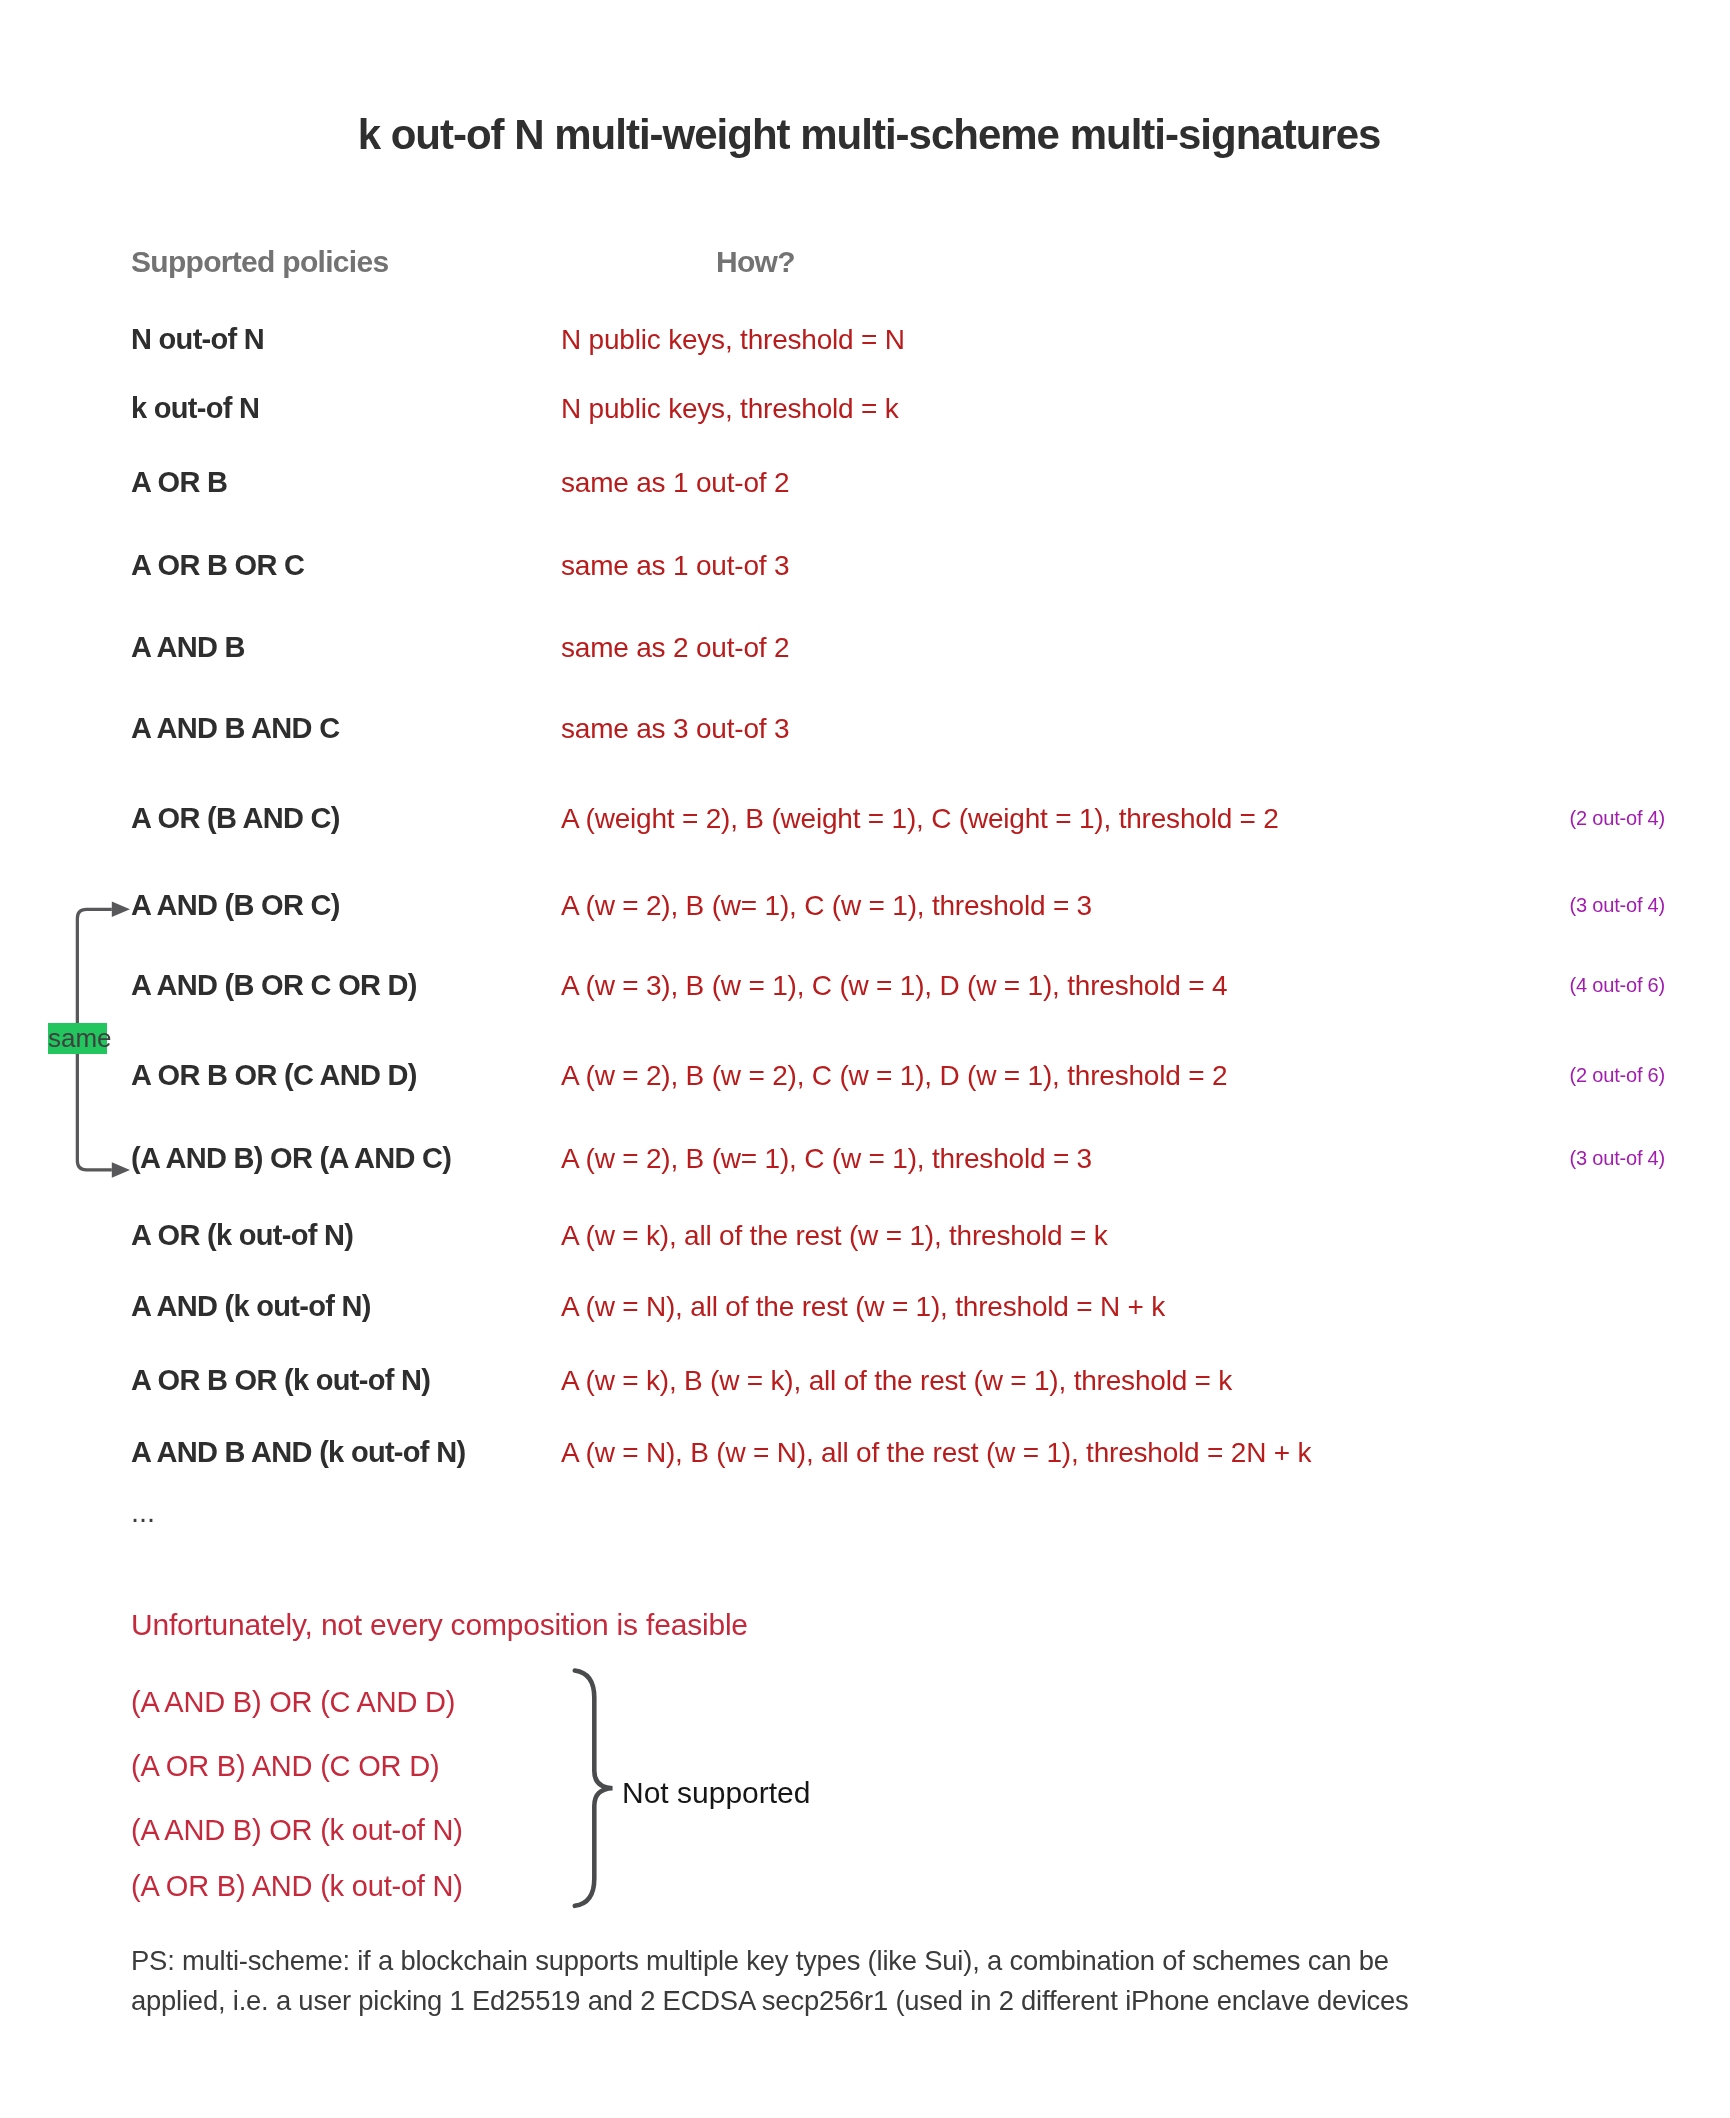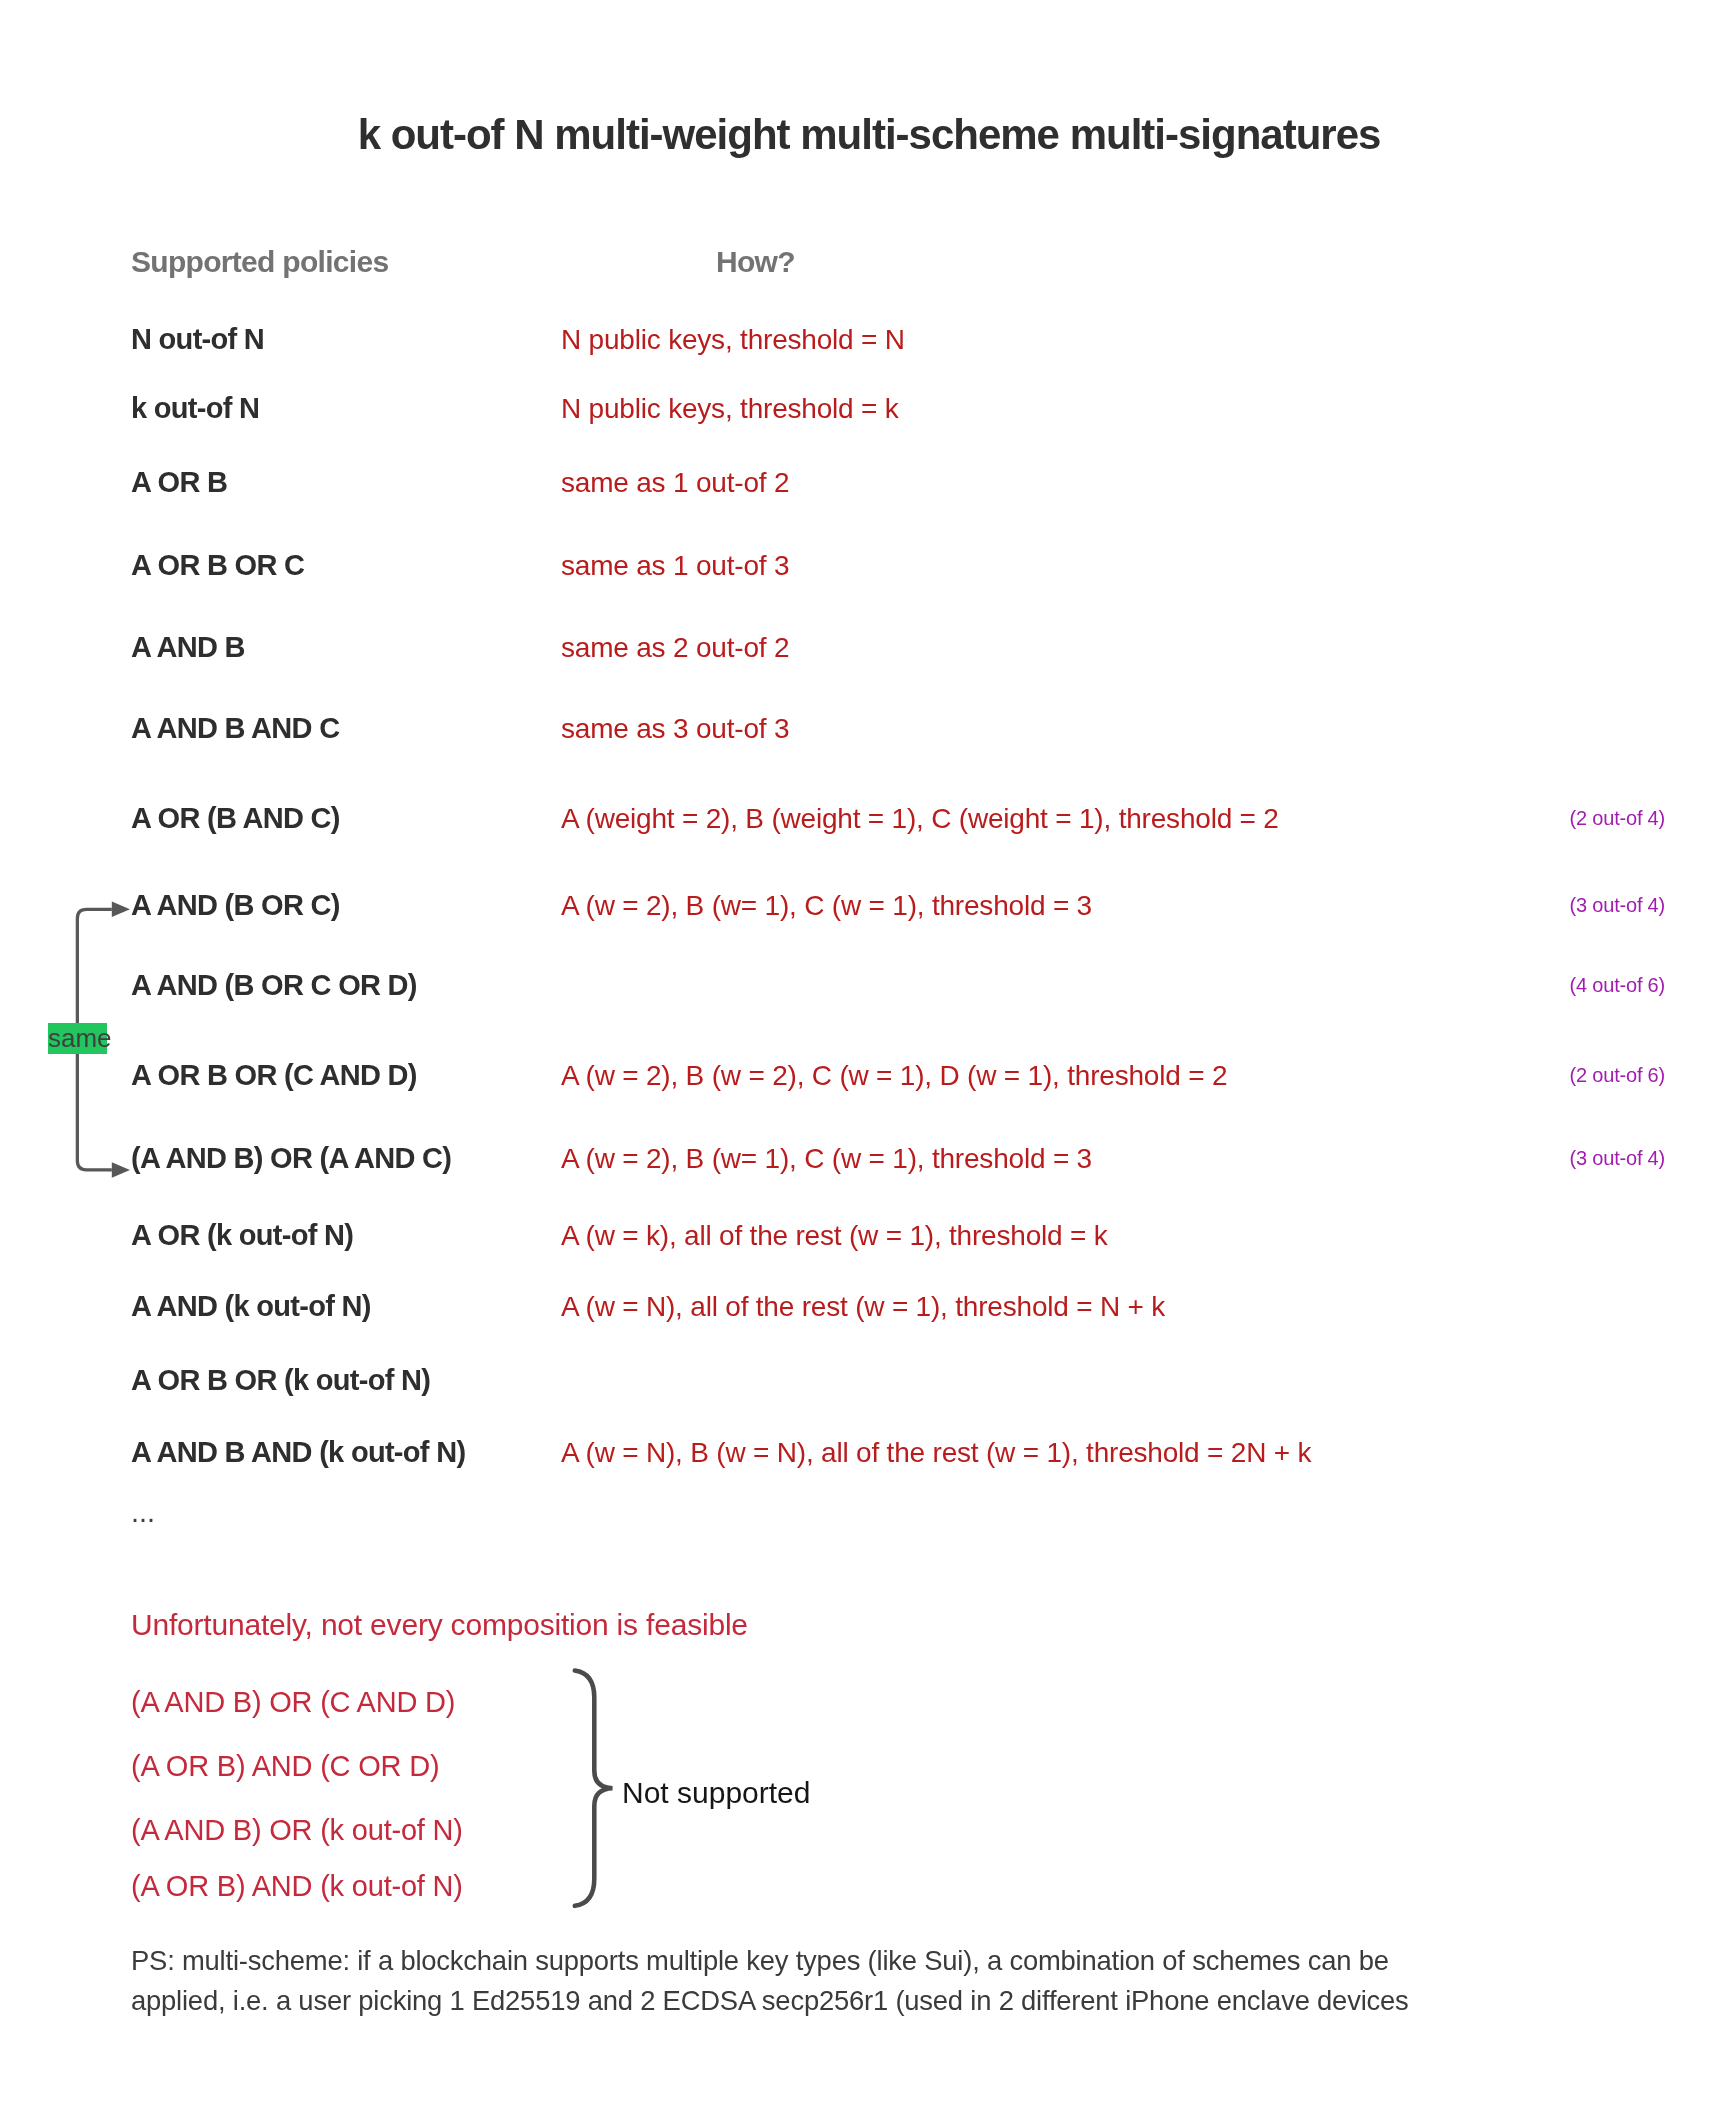--- a/index.html
+++ b/index.html
@@ -98,20 +98,21 @@
         <span class="how">A (weight = 2), B (weight = 1), C (weight = 1), threshold = 2</span>
         <span class="note">(2 out-of 4)</span>
       </div>
     <div class="row" style="top:889px">
         <span class="policy">A AND (B OR C)</span>
         <span class="how">A (w = 2), B (w= 1), C (w = 1), threshold = 3</span>
         <span class="note">(3 out-of 4)</span>
       </div>
     <div class="row" style="top:969px">
         <span class="policy">A AND (B OR C OR D)</span>
+        <span class="how">A (w = 3), B (w = 1), C (w = 1), D (w = 1), threshold = 4</span>
         <span class="note">(4 out-of 6)</span>
       </div>
     <div class="row" style="top:1059px">
         <span class="policy">A OR B OR (C AND D)</span>
         <span class="how">A (w = 2), B (w = 2), C (w = 1), D (w = 1), threshold = 2</span>
         <span class="note">(2 out-of 6)</span>
       </div>
     <div class="row" style="top:1142px">
         <span class="policy">(A AND B) OR (A AND C)</span>
         <span class="how">A (w = 2), B (w= 1), C (w = 1), threshold = 3</span>
@@ -122,20 +123,21 @@
         <span class="how">A (w = k), all of the rest (w = 1), threshold = k</span>
         <span class="note"></span>
       </div>
     <div class="row" style="top:1290px">
         <span class="policy">A AND (k out-of N)</span>
         <span class="how">A (w = N), all of the rest (w = 1), threshold = N + k</span>
         <span class="note"></span>
       </div>
     <div class="row" style="top:1364px">
         <span class="policy">A OR B OR (k out-of N)</span>
+        <span class="how">A (w = k), B (w = k), all of the rest (w = 1), threshold = k</span>
         <span class="note"></span>
       </div>
     <div class="row" style="top:1436px">
         <span class="policy">A AND B AND (k out-of N)</span>
         <span class="how">A (w = N), B (w = N), all of the rest (w = 1), threshold = 2N + k</span>
         <span class="note"></span>
       </div>
     <div class="ellipsis-row">...</div>
   </div>
 

